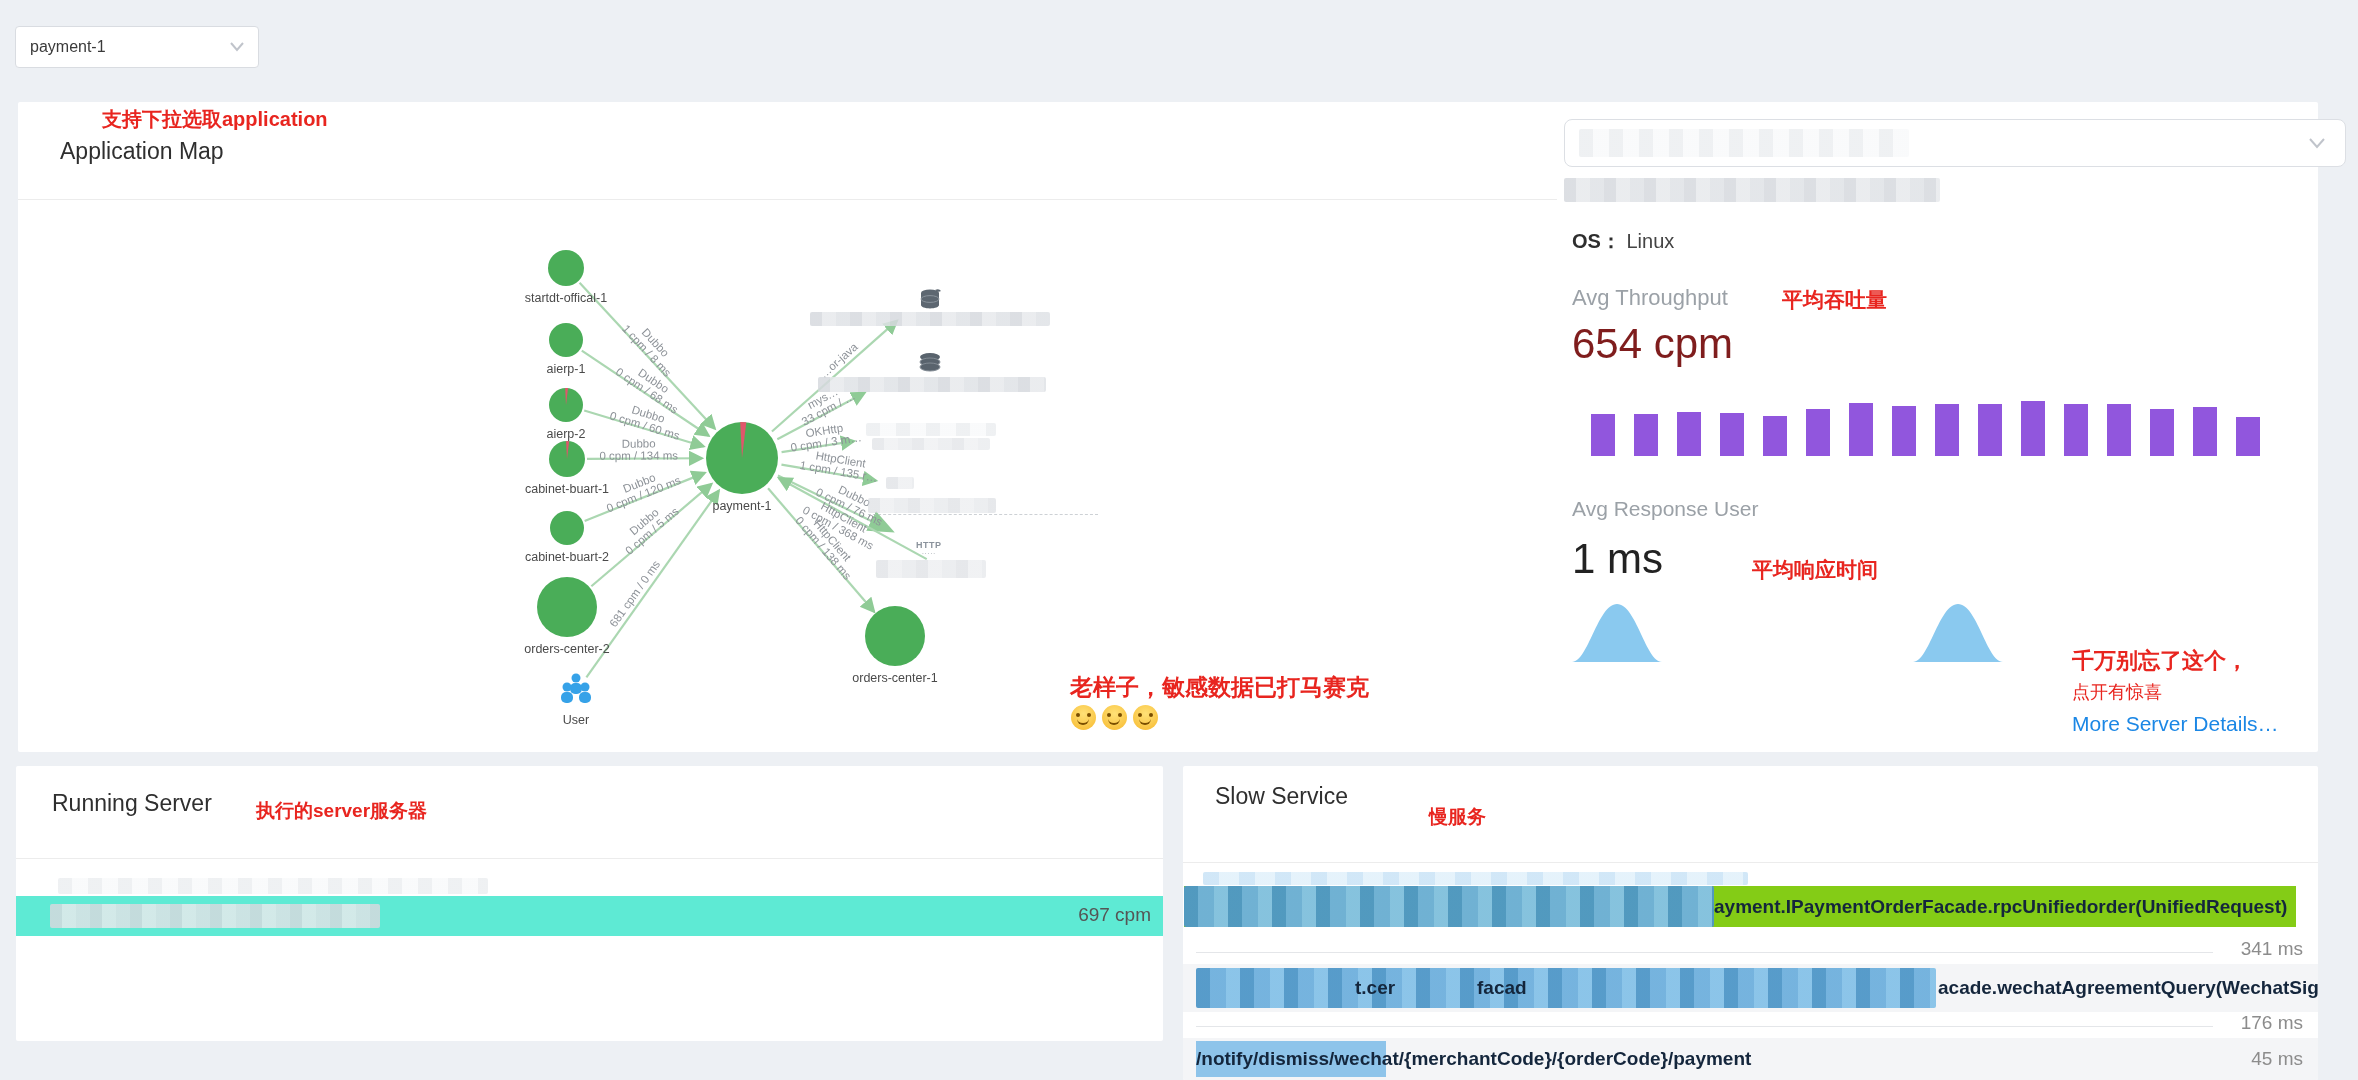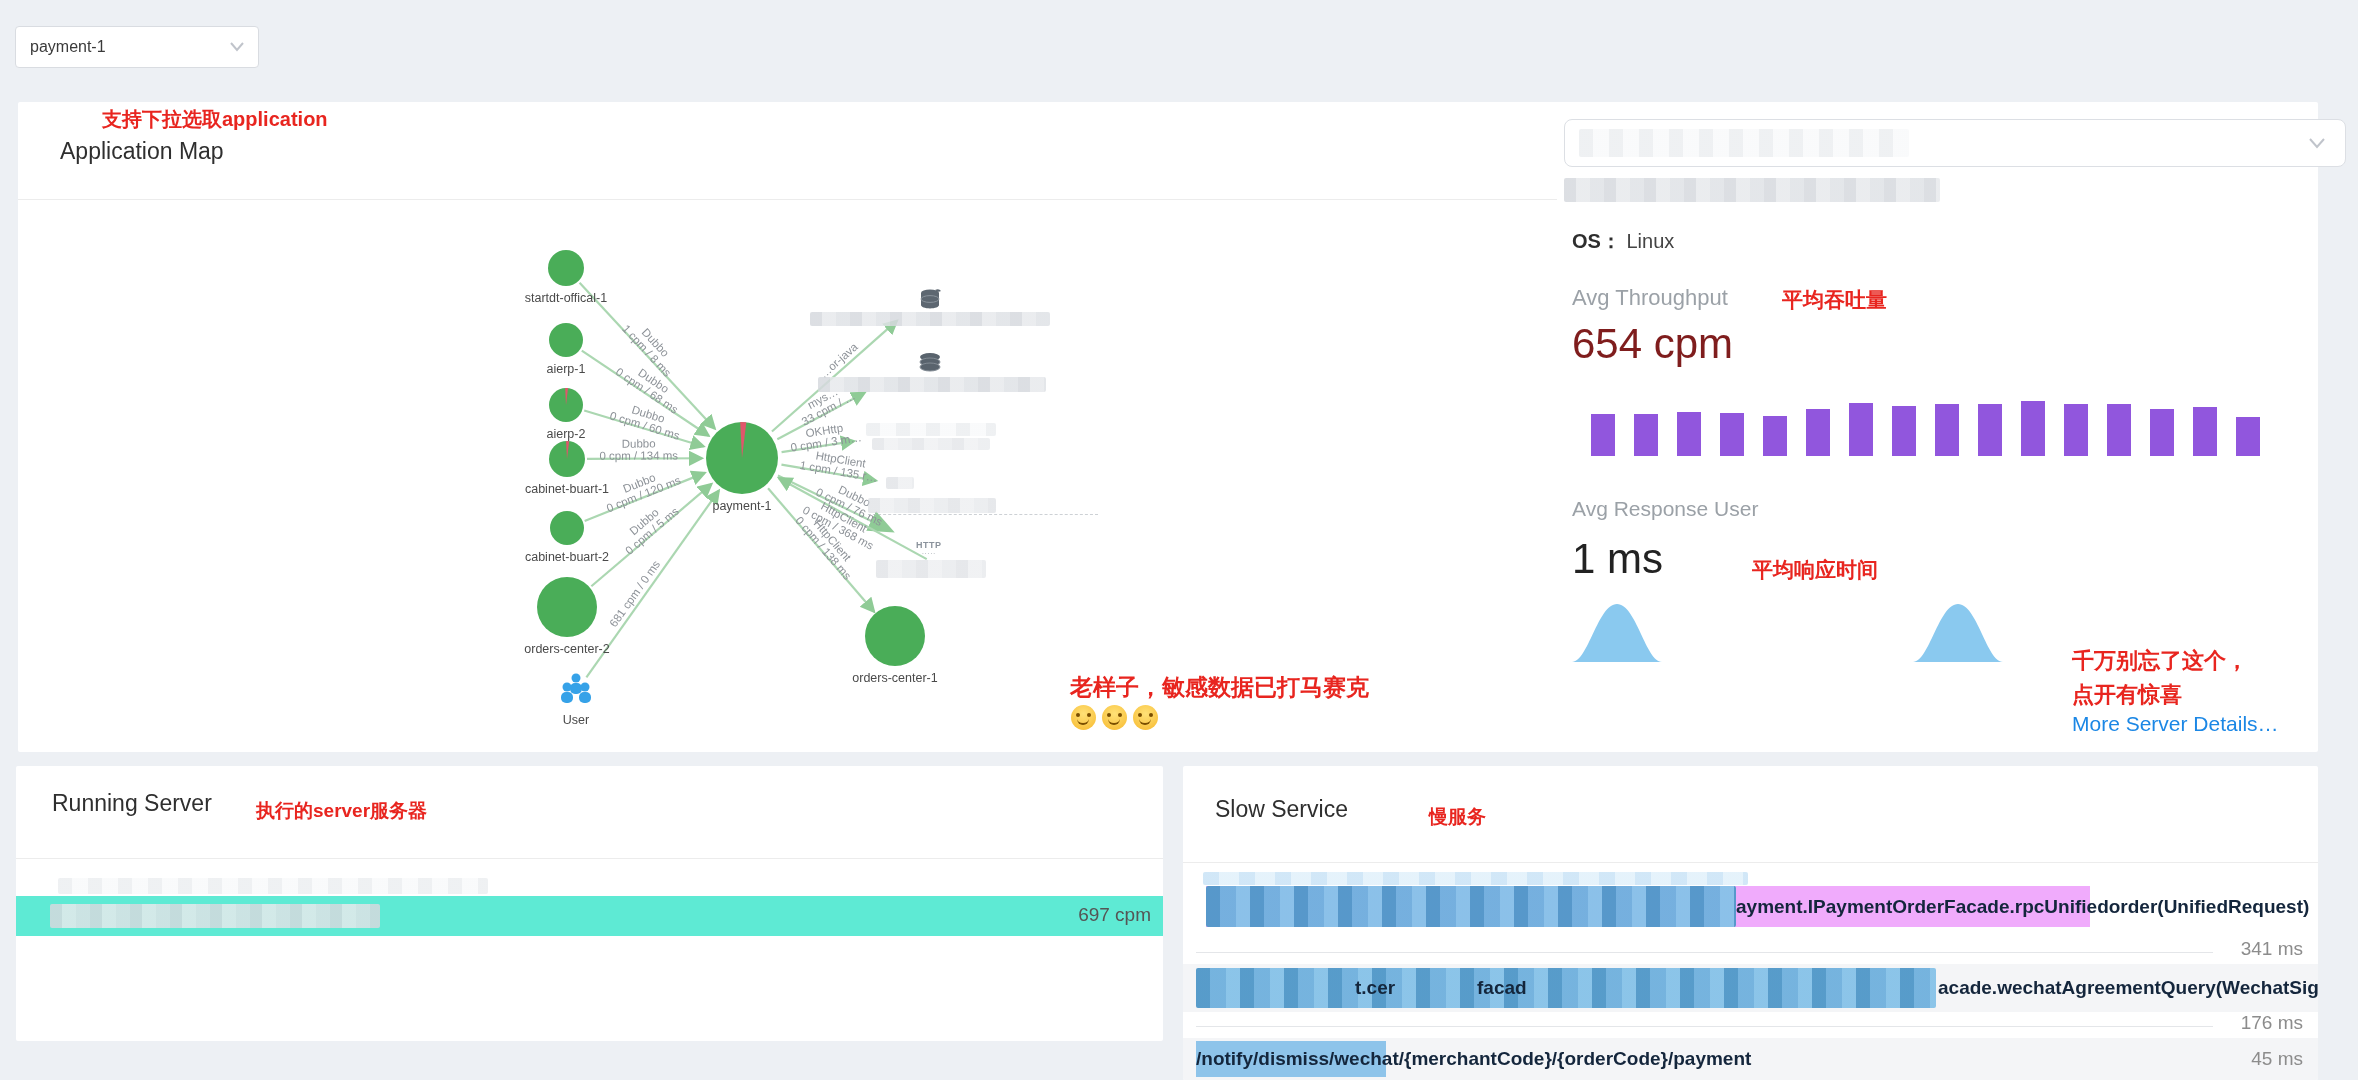--- a/index.html
+++ b/index.html
@@ -217,45 +217,45 @@
 <div class="abs red" style="left:1752px;top:556px;font-size:21px;font-weight:700;font-family:Liberation Mono, monospace;">平均响应时间</div>
 
 <svg class="abs" style="left:1572px;top:600px;" width="90" height="62" viewBox="0 0 90 62">
   <path d="M0,62 C16,62 26,4 45,4 C64,4 74,62 90,62 Z" fill="#8ac9ef"></path>
 </svg>
 <svg class="abs" style="left:1913px;top:600px;" width="90" height="62" viewBox="0 0 90 62">
   <path d="M0,62 C16,62 26,4 45,4 C64,4 74,62 90,62 Z" fill="#8ac9ef"></path>
 </svg>
 
 <div class="abs red" style="left:2072px;top:646px;font-size:22px;font-weight:700;">千万别忘了这个，</div>
-<div class="abs red" style="left:2072px;top:680px;font-size:22px;font-weight:700;">点开有惊喜</div>
+<div class="abs red" style="left:2072px;top:680px;font-size:18px;font-weight:400;">点开有惊喜</div>
 <div class="abs" style="left:2072px;top:712px;font-size:21px;color:#1b87e5;cursor:pointer;">More Server Details…</div>
 
 <div class="card" style="left:16px;top:766px;width:1147px;height:275px;overflow:hidden;">
   <div class="abs" style="left:36px;top:24px;font-size:23px;color:#2f2f2f;">Running Server</div>
   <div class="abs red" style="left:240px;top:32px;font-size:19px;font-weight:700;">执行的server服务器</div>
   <div class="divider" style="left:0;top:92px;width:1147px;"></div>
 
   <div class="mz light" style="left:42px;top:112px;width:430px;height:16px;"></div>
 
   <div class="abs" style="left:0;top:130px;width:1147px;height:40px;background:#5eead4;">
     <span class="mz" style="left:34px;top:8px;width:330px;height:24px;"></span>
     <span class="abs" style="left:980px;top:8px;width:155px;text-align:right;font-size:19px;color:#555;">697 cpm</span>
   </div>
 
 </div>
 
 <div class="card" style="left:1183px;top:766px;width:1135px;height:314px;overflow:hidden;">
-  <div class="abs" style="left:32px;top:30px;font-size:23px;color:#2f2f2f;">Slow Service</div>
+  <div class="abs" style="left:32px;top:17px;font-size:23px;color:#2f2f2f;">Slow Service</div>
   <div class="abs red" style="left:246px;top:38px;font-size:19px;font-weight:700;">慢服务</div>
   <div class="divider" style="left:0;top:96px;width:1135px;"></div>
 
   <div class="mz paleblue" style="left:20px;top:106px;width:545px;height:13px;"></div>
 
-  <div class="abs" style="left:23px;top:120px;width:884px;height:41px;background:#f0abfc;display:flex;align-items:center;">
+  <div class="abs" style="left:1px;top:120px;width:1112px;height:41px;background:#84cc16;display:flex;align-items:center;">
     <span class="mz blue" style="left:0;top:0;width:530px;height:41px;"></span>
     <span class="slow-name" style="position:absolute;left:530px;line-height:41px;">ayment.IPaymentOrderFacade.rpcUnifiedorder(UnifiedRequest)</span>
   </div>
   <div class="divider" style="left:13px;top:186px;width:1017px;background:#e4e6e9;"></div>
   <div class="abs ms-val" style="left:1030px;top:172px;width:90px;">341 ms</div>
 
   <div class="abs" style="left:0;top:198px;width:1135px;height:48px;background:#f4f5f7;">
     <span class="mz blue" style="left:13px;top:4px;width:740px;height:40px;"></span>
     <span class="slow-name" style="position:absolute;left:172px;top:0;line-height:48px;">t.cer</span>
     <span class="slow-name" style="position:absolute;left:294px;top:0;line-height:48px;">facad</span>

